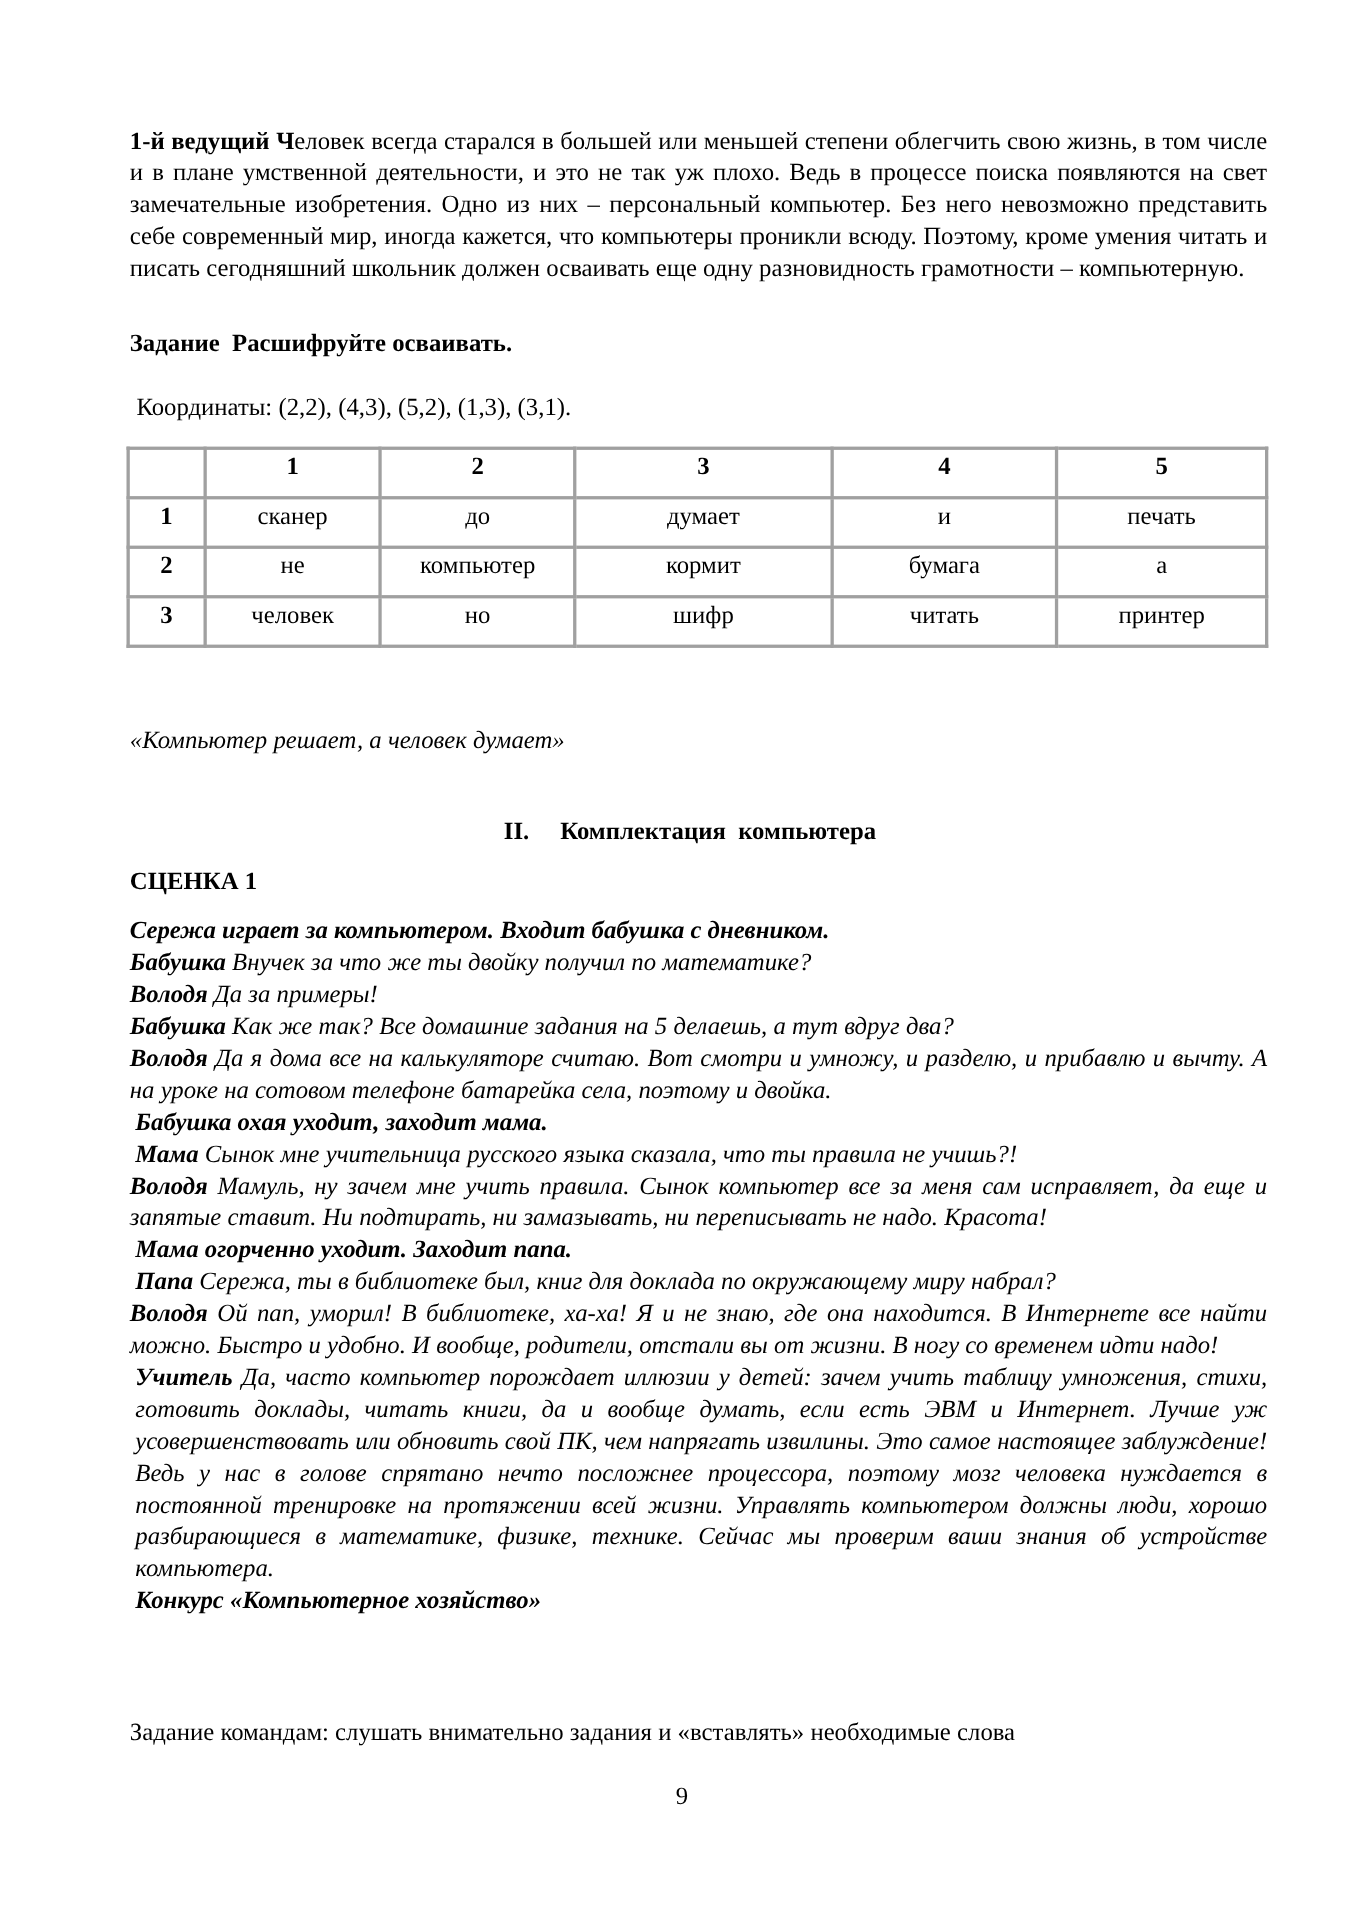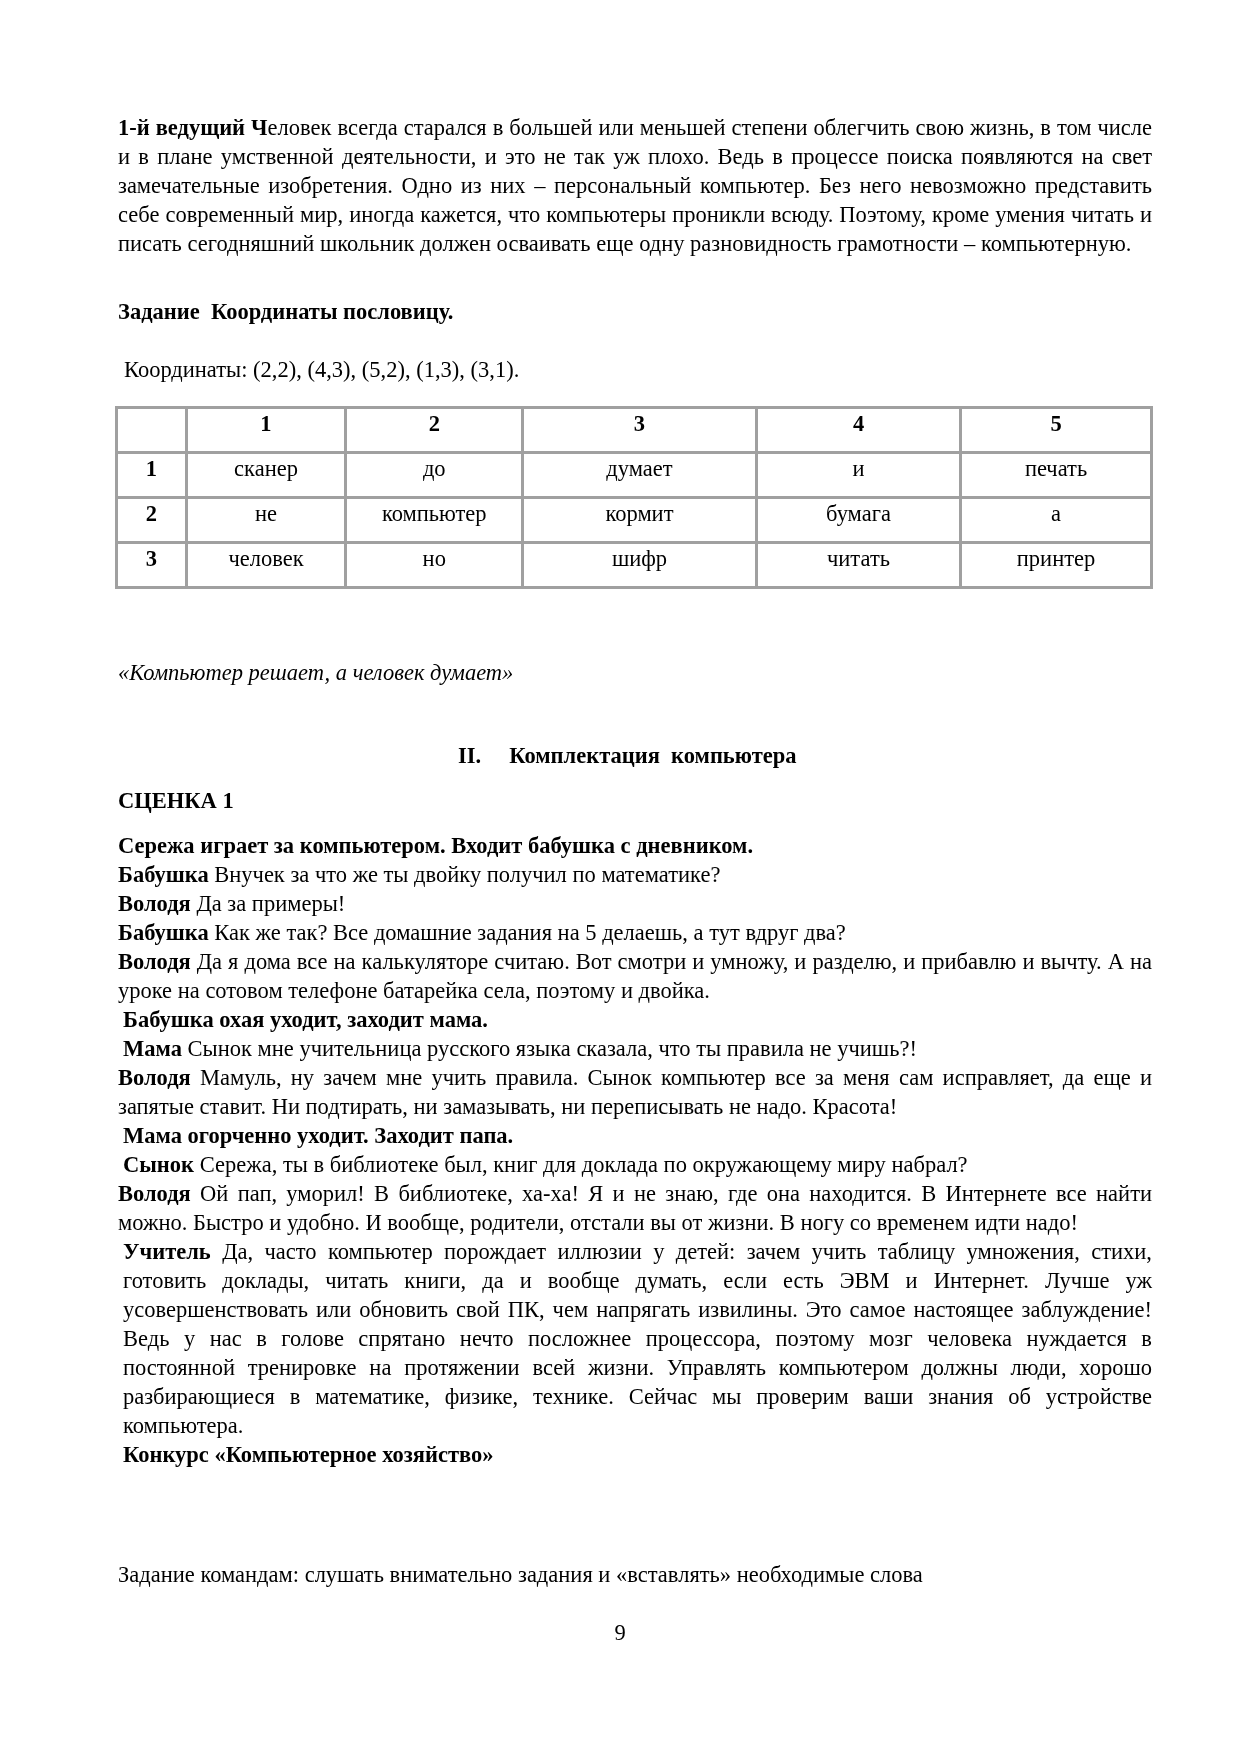--- a/index.html
+++ b/index.html
@@ -15,33 +15,33 @@
     table.cipher { position: absolute; left: 115px; top: 406px; width: 1038px; border-collapse: collapse;
       font-size: 22.5px; table-layout: fixed; }
     table.cipher td { border: 3px solid #a0a0a0; height: 40px; text-align: center; vertical-align: top;
       padding: 2px 4px 0 4px; }
     table.cipher tr:first-child td { font-weight: bold; }
     table.cipher td.rowhead { font-weight: bold; }
     .proverb { top: 658px; font-style: italic; }
     .section { position: absolute; top: 743px; left: 446px; font-size: 22.5px; font-weight: bold; white-space: pre; margin-left: 12px; }
     .scene { top: 786px; font-weight: bold; }
     .dialog { top: 831px; }
-    .dialog p { margin: 0; }
+    .dialog p { margin: 0; font-style: italic; }
     .ind { padding-left: 5px; }
     .contest-task { top: 1560px; }
     .pagenum { position: absolute; top: 1620px; left: 0; width: 1240px; text-align: center; font-size: 22.5px; }
   </style>
 </head>
 <body>
 
 <div class="page">
 
   <div class="block justify intro"><b>1-й ведущий</b> <b>Ч</b><span>еловек всегда старался в большей или меньшей степени облегчить свою жизнь, в том числе и в плане умственной деятельности, и это не так уж плохо. Ведь в процессе поиска появляются на свет замечательные изобретения. Одно из них – персональный компьютер. Без него невозможно представить себе современный мир, иногда кажется, что компьютеры проникли всюду. Поэтому, кроме умения читать и писать сегодняшний школьник должен осваивать еще одну разновидность грамотности – компьютерную.</span></div>
 
-  <div class="block task"><span>Задание</span>&nbsp; <span>Координаты пословицу.</span></div>
+  <div class="block task"><span>Задание</span>&nbsp; <span>Расшифруйте осваивать.</span></div>
 
   <div class="block coords">Координаты: (2,2), (4,3), (5,2), (1,3), (3,1).</div>
 
   <table class="cipher">
     <colgroup>
       <col style="width:63px">
         <col style="width:145px">
         <col style="width:160px">
         <col style="width:212px">
         <col style="width:185px">
@@ -92,21 +92,21 @@
   <div class="block justify dialog">
     <p class="b">Сережа играет за компьютером. Входит бабушка с дневником.</p>
     <p><b>Бабушка</b> <span>Внучек за что же ты двойку получил по математике?</span></p>
     <p><b>Володя</b> <span>Да за примеры!</span></p>
     <p><b>Бабушка</b> <span>Как же так? Все домашние задания на 5 делаешь, а тут вдруг два?</span></p>
     <p><b>Володя</b> <span>Да я дома все на калькуляторе считаю. Вот смотри и умножу, и разделю, и прибавлю и вычту. А на уроке на сотовом телефоне батарейка села, поэтому и двойка.</span></p>
     <p class="b ind">Бабушка охая уходит, заходит мама.</p>
     <p class="ind"><b>Мама</b> <span>Сынок мне учительница русского языка сказала, что ты правила не учишь?!</span></p>
     <p><b>Володя</b> <span>Мамуль, ну зачем мне учить правила. Сынок компьютер все за меня сам исправляет, да еще и запятые ставит. Ни подтирать, ни замазывать, ни переписывать не надо. Красота!</span></p>
     <p class="b ind">Мама огорченно уходит. Заходит папа.</p>
-    <p class="ind"><b>Сынок</b> <span>Сережа, ты в библиотеке был, книг для доклада по окружающему миру набрал?</span></p>
+    <p class="ind"><b>Папа</b> <span>Сережа, ты в библиотеке был, книг для доклада по окружающему миру набрал?</span></p>
     <p><b>Володя</b> <span>Ой пап, уморил! В библиотеке, ха-ха! Я и не знаю, где она находится. В Интернете все найти можно. Быстро и удобно. И вообще, родители, отстали вы от жизни. В ногу со временем идти надо!</span></p>
     <p class="ind"><b>Учитель</b> <span>Да, часто компьютер порождает иллюзии у детей: зачем учить таблицу умножения, стихи, готовить доклады, читать книги, да и вообще думать, если есть ЭВМ и Интернет. Лучше уж усовершенствовать или обновить свой ПК, чем напрягать извилины. Это самое настоящее заблуждение! Ведь у нас в голове спрятано нечто посложнее процессора, поэтому мозг человека нуждается в постоянной тренировке на протяжении всей жизни. Управлять компьютером должны люди, хорошо разбирающиеся в математике, физике, технике. Сейчас мы проверим ваши знания об устройстве компьютера.</span></p>
     <p class="b ind">Конкурс «Компьютерное хозяйство»</p>
   </div>
 
   <div class="block contest-task">Задание командам: слушать внимательно задания и «вставлять» необходимые слова</div>
 
   <div class="pagenum">9</div>
 </div>
 

